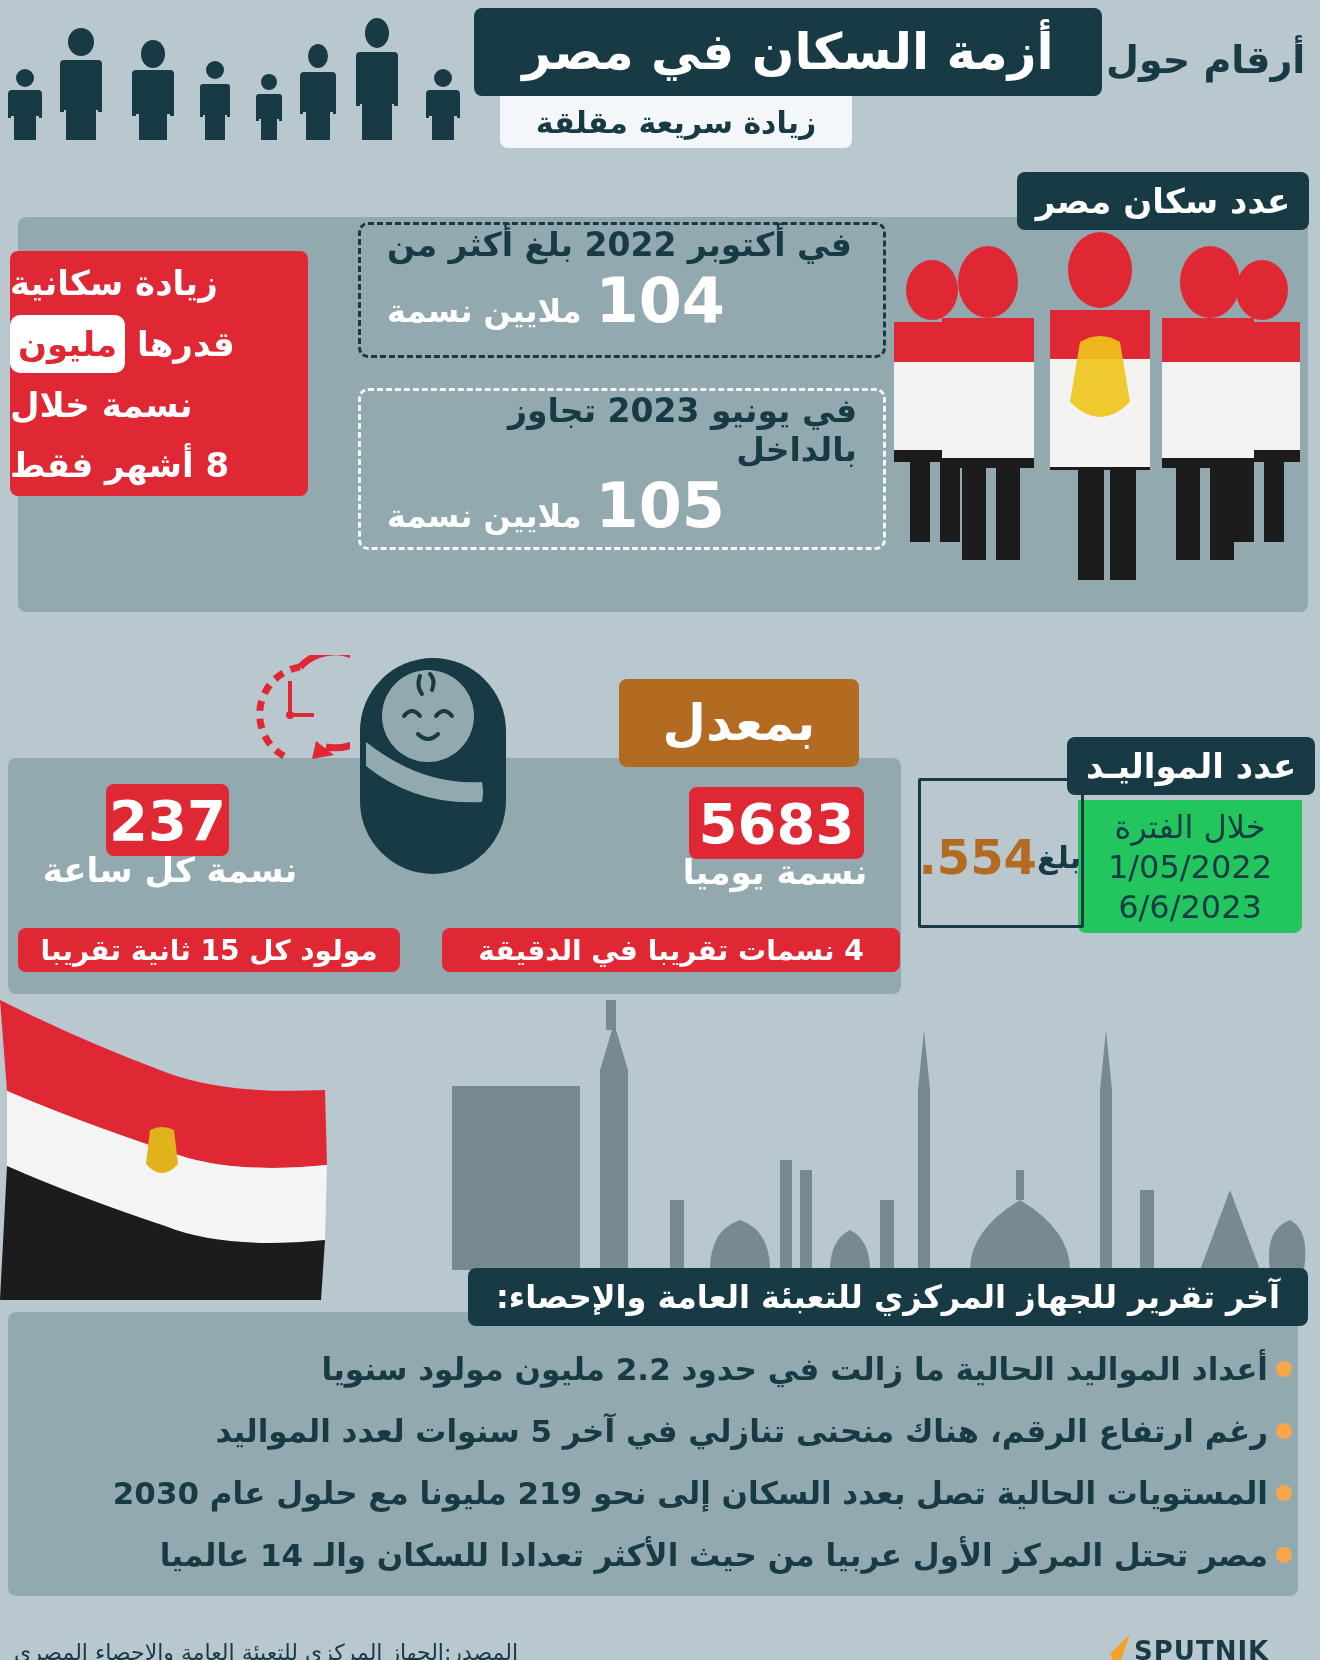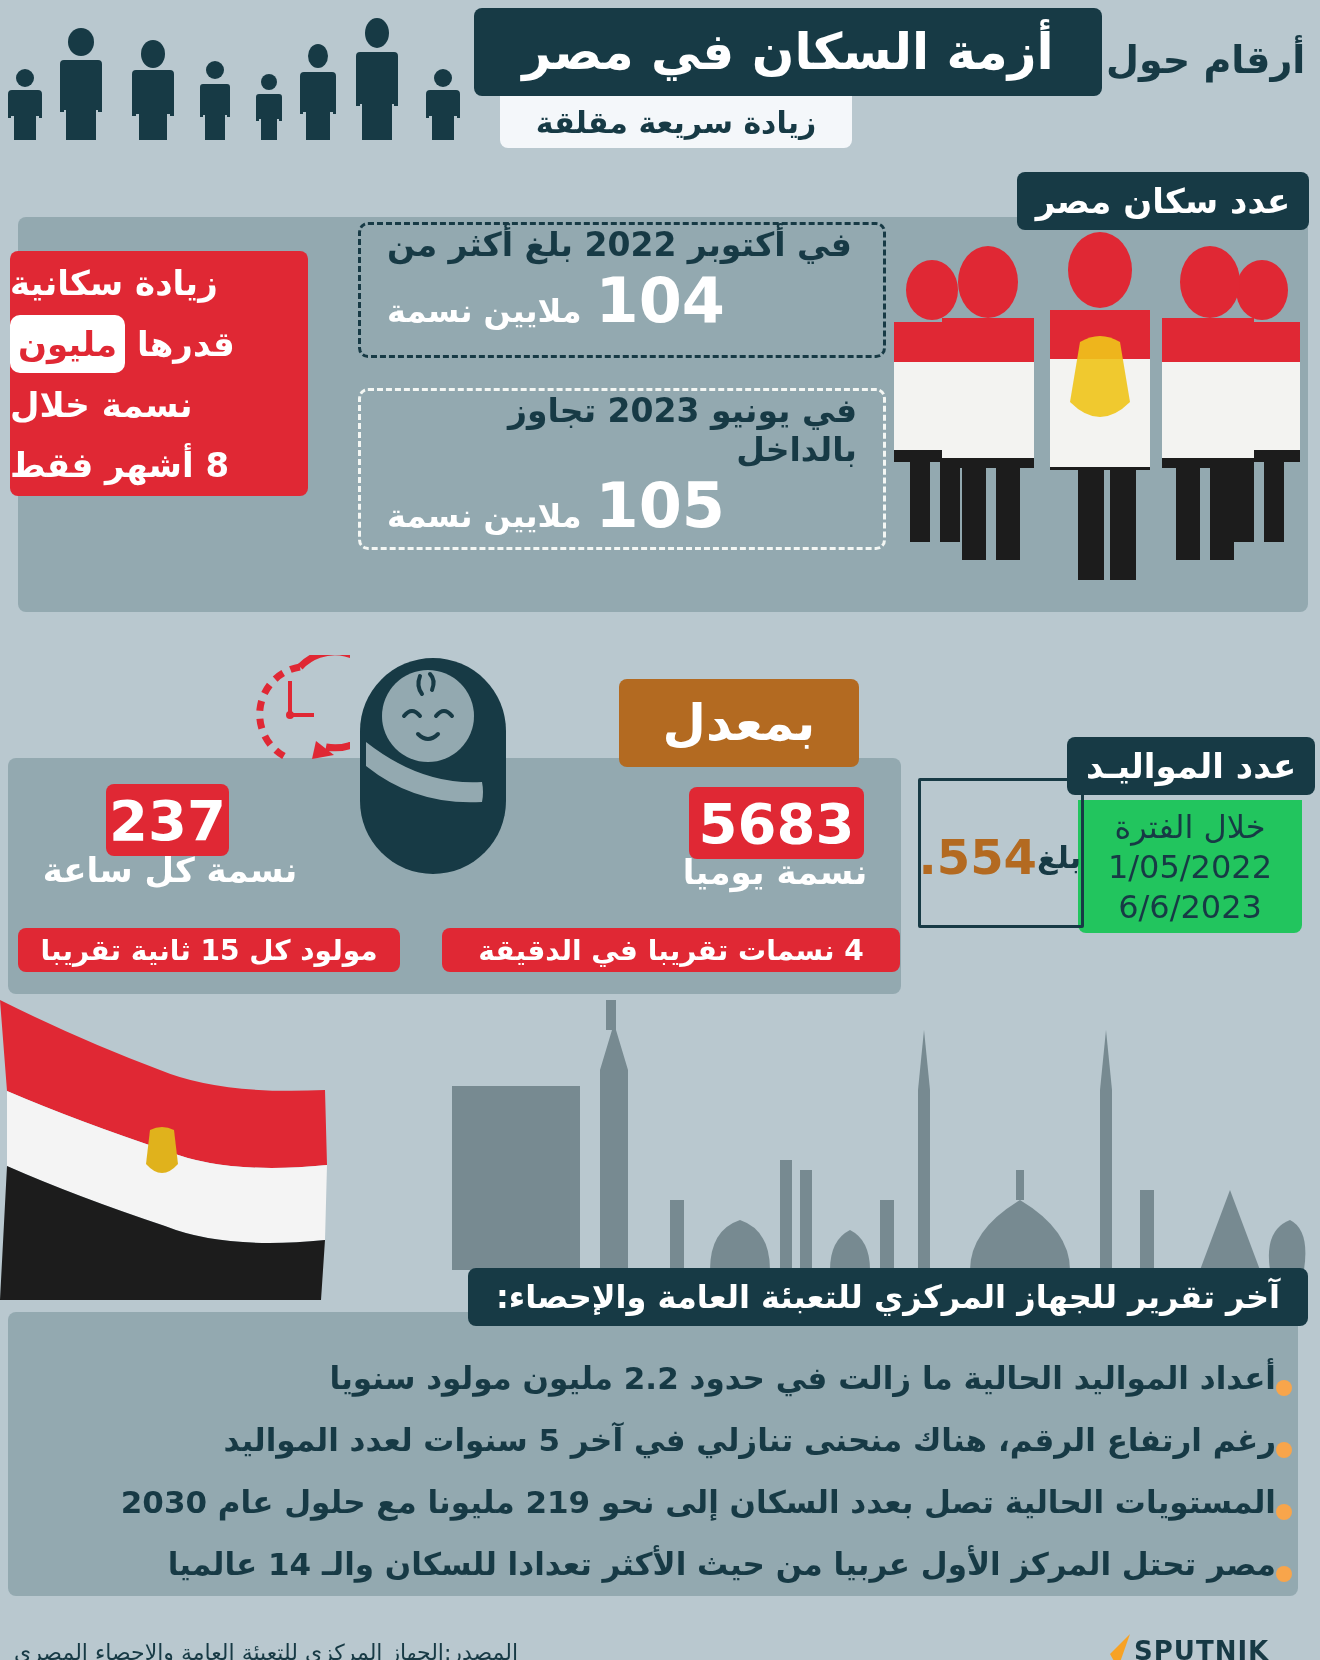--- a/index.html
+++ b/index.html
@@ -138,21 +138,21 @@
     background: #173a45; border-radius: 8px; color: #fff;
     font-size: 32px; font-weight: bold;
     display: flex; align-items: center; justify-content: center;
   }
   .report-list {
     left: 30px; top: 1342px; width: 1262px; height: 240px;
     list-style: none;
     display: flex; flex-direction: column; justify-content: space-between;
   }
   .report-item {
-    display: flex; align-items: flex-end; 
+    display: flex; align-items: center; gap: 8px;
     font-size: 31px; font-weight: bold; color: #173a45;
     height: 54px;
   }
   .bullet {
     width: 16px; height: 16px; border-radius: 50%; background: #f8a54b; flex: none;
   }
 
   
   .source { left: 14px; top: 1640px; font-size: 22px; color: #173a45; }
   .brand { left: 1110px; top: 1634px; display: flex; align-items: center; gap: 4px; }

